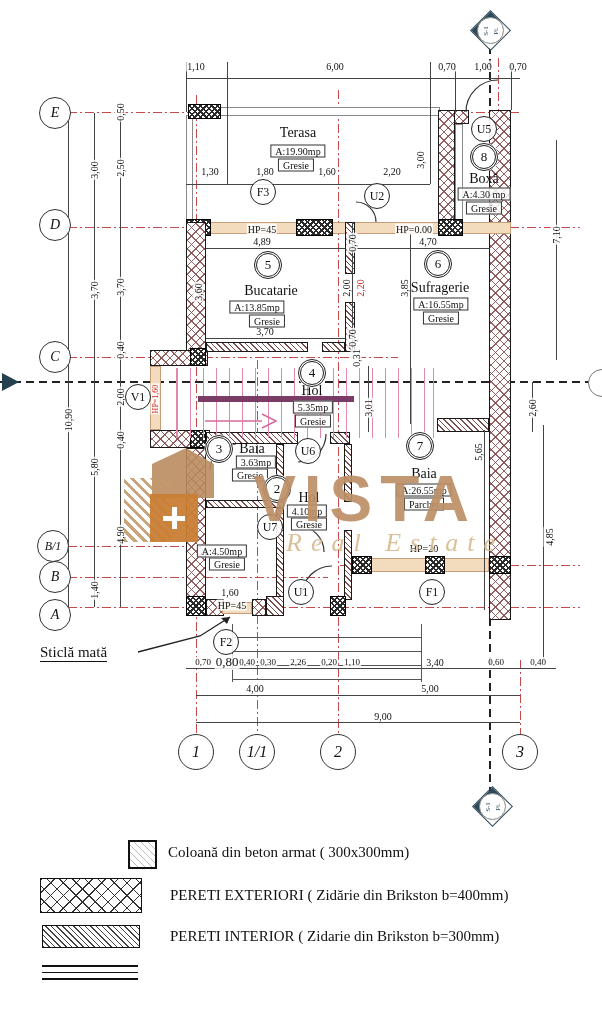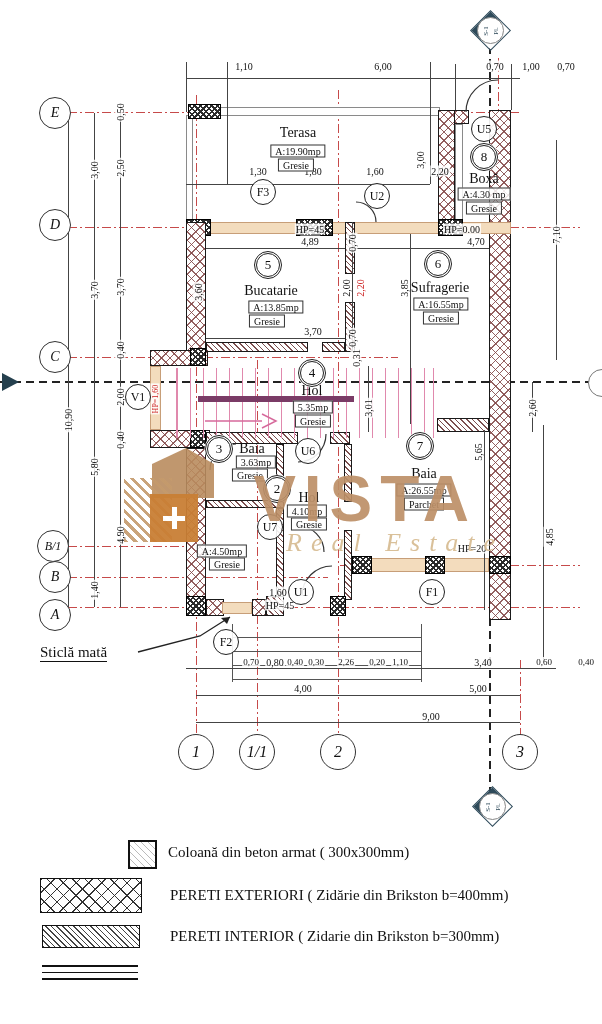--- a/index.html
+++ b/index.html
@@ -20,21 +20,21 @@
   .tan{background:#f3dcbd;border:1px solid #c79e78;}
   .thin{border:1px solid #8a8a8a;background:#fff;}
   .dl{position:absolute;background:#444;}
   
   .axr{position:absolute;height:1px;background:repeating-linear-gradient(90deg,#c64a4a 0 9px,transparent 9px 12px,#c64a4a 12px 14px,transparent 14px 17px);}
   .axrv{position:absolute;width:1px;background:repeating-linear-gradient(180deg,#c64a4a 0 9px,transparent 9px 12px,#c64a4a 12px 14px,transparent 14px 17px);}
   .sec{position:absolute;height:2px;background:repeating-linear-gradient(90deg,#222 0 8px,transparent 8px 13px);}
   .secv{position:absolute;width:2px;background:repeating-linear-gradient(180deg,#222 0 8px,transparent 8px 13px);}
   
   .dim{position:absolute;font:10px "Liberation Serif",serif;background:rgba(255,255,255,.85);
-       padding:0 1px;white-space:nowrap;transform:translate(-50%,-50%);z-index:7;margin-left:48px;}
+       padding:0 1px;white-space:nowrap;transform:translate(-50%,-50%);z-index:7;}
   .dimv{position:absolute;font:10px "Liberation Serif",serif;background:rgba(255,255,255,.85);
        padding:0 1px;white-space:nowrap;transform:translate(-50%,-50%) rotate(-90deg);z-index:7;}
   .red{color:#c22;}
   .axc{position:absolute;width:30px;height:30px;border:1.2px solid #333;border-radius:50%;background:#fff;
        display:flex;align-items:center;justify-content:center;font:italic 14px "Liberation Serif",serif;
        transform:translate(-50%,-50%);z-index:8;}
   .axb{width:34px;height:34px;font-size:16px;}
   .opc{position:absolute;width:24px;height:24px;border:1.2px solid #222;border-radius:50%;background:rgba(255,255,255,.9);
        display:flex;align-items:center;justify-content:center;font:12px "Liberation Serif",serif;
        transform:translate(-50%,-50%);z-index:8;}
@@ -222,21 +222,21 @@
   <span class="dimv" style="left:352px;top:243px">0,70</span>
   <span class="dimv" style="left:346px;top:288px">2,00</span>
   <span class="dimv red" style="left:360px;top:288px">2,20</span>
   <span class="dimv" style="left:352px;top:338px">0,70</span>
   <span class="dim" style="left:428px;top:241px">4,70</span>
   <span class="dimv" style="left:404px;top:288px">3,85</span>
   <span class="dimv" style="left:356px;top:358px">0,31</span>
   <span class="dimv" style="left:368px;top:408px">3,01</span>
   <span class="dimv" style="left:478px;top:452px">5,65</span>
   <span class="dim" style="left:203px;top:662px;font-size:9px">0,70</span>
-  <span class="dim" style="left:227px;top:662px;font-size:10px">0,80</span>
+  <span class="dim" style="left:227px;top:662px;font-size:13px">0,80</span>
   <span class="dim" style="left:247px;top:662px;font-size:9px">0,40</span>
   <span class="dim" style="left:268px;top:662px;font-size:9px">0,30</span>
   <span class="dim" style="left:298px;top:662px;font-size:9px">2,26</span>
   <span class="dim" style="left:329px;top:662px;font-size:9px">0,20</span>
   <span class="dim" style="left:352px;top:662px;font-size:9px">1,10</span>
   <span class="dim" style="left:435px;top:662px">3,40</span>
   <span class="dim" style="left:496px;top:662px;font-size:9px">0,60</span>
   <span class="dim" style="left:538px;top:662px;font-size:9px">0,40</span>
   <span class="dim" style="left:255px;top:688px">4,00</span>
   <span class="dim" style="left:430px;top:688px">5,00</span>
@@ -253,21 +253,21 @@
   <div class="abox" style="left:298px;top:151px">A:19.90mp</div>
   <div class="abox" style="left:296px;top:165px">Gresie</div>
 
   <div class="rnum" style="left:484px;top:157px">8</div>
   <div class="rname" style="left:484px;top:179px">Boxă</div>
   <div class="abox" style="left:484px;top:194px">A:4.30 mp</div>
   <div class="abox" style="left:484px;top:208px">Gresie</div>
 
   <div class="rnum" style="left:268px;top:265px">5</div>
   <div class="rname" style="left:271px;top:291px">Bucatarie</div>
-  <div class="abox" style="left:276px;top:307px">A:13.85mp</div>
+  <div class="abox" style="left:257px;top:307px">A:13.85mp</div>
   <div class="abox" style="left:267px;top:321px">Gresie</div>
 
   <div class="rnum" style="left:438px;top:264px">6</div>
   <div class="rname" style="left:440px;top:288px">Sufragerie</div>
   <div class="abox" style="left:441px;top:304px">A:16.55mp</div>
   <div class="abox" style="left:441px;top:318px">Gresie</div>
 
   <div class="rnum" style="left:312px;top:373px">4</div>
   <div class="rname" style="left:312px;top:391px">Hol</div>
   <div class="abox" style="left:313px;top:407px">5.35mp</div>

